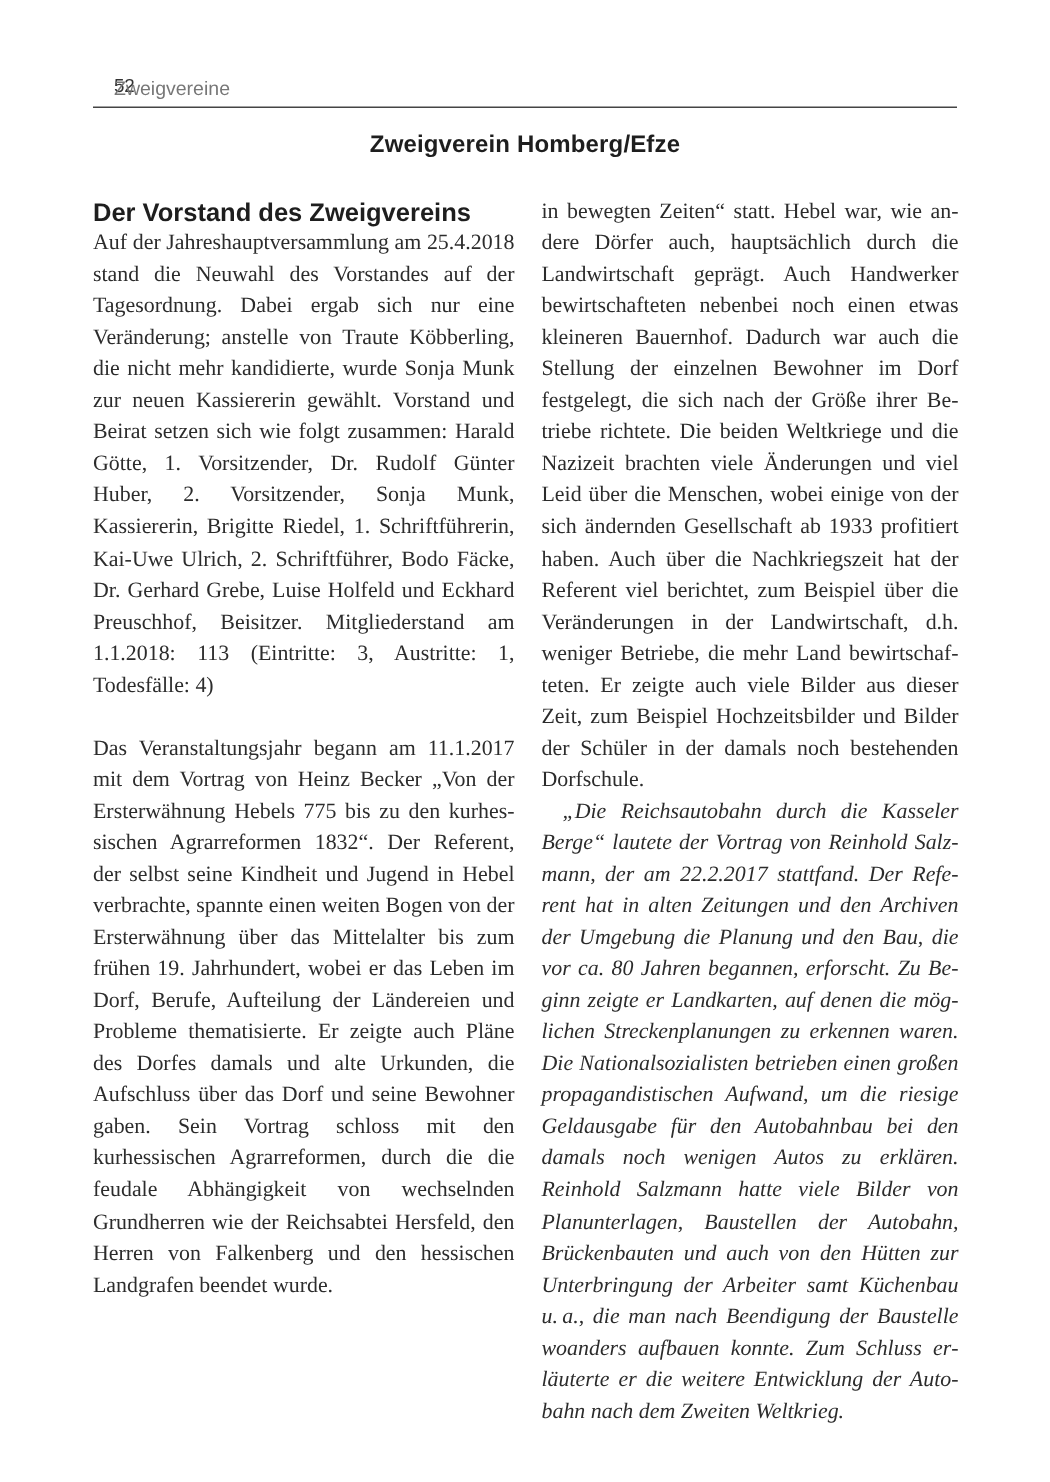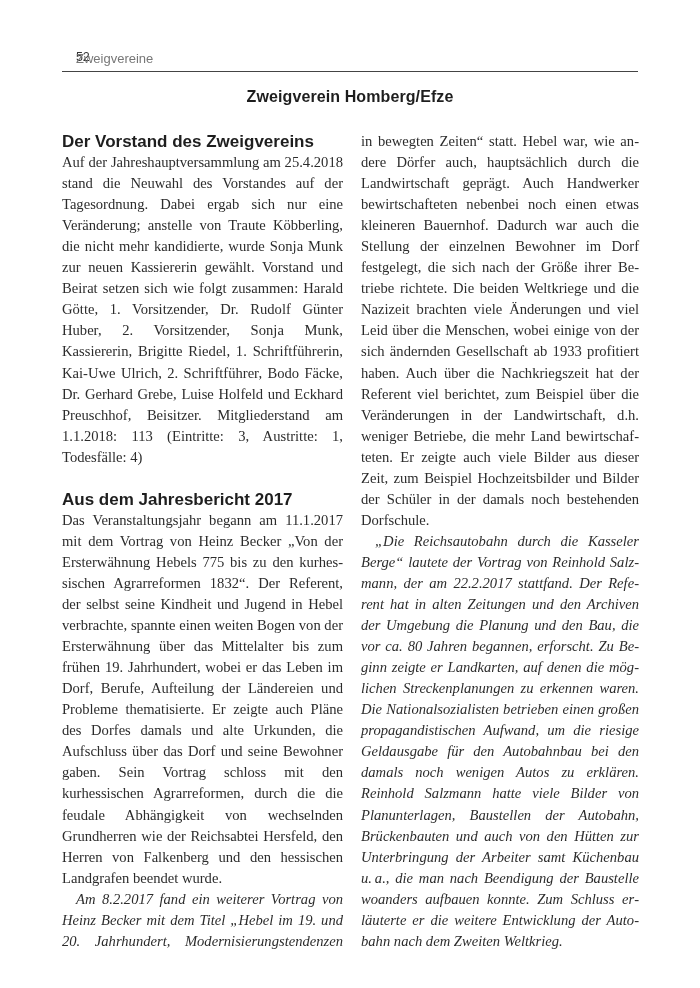--- a/index.html
+++ b/index.html
@@ -55,21 +55,19 @@
   <div class="section-name">Zweigvereine</div>
 </div>
 <div class="rule"></div>
 
 <div class="title">Zweigverein Homberg/Efze</div>
 
 <div class="col left">
   <h3 class="subhead">Der Vorstand des Zweigvereins</h3>
   <p>Auf der Jahreshauptversammlung am 25.4.2018 stand die Neuwahl des Vorstandes auf der Tagesordnung. Dabei ergab sich nur eine Veränderung; anstelle von Traute Köb­berling, die nicht mehr kandidierte, wurde Sonja Munk zur neuen Kassiererin gewählt. Vorstand und Beirat setzen sich wie folgt zu­sammen: Harald Götte, 1. Vorsitzender, Dr. Rudolf Günter Huber, 2. Vorsitzender, Sonja Munk, Kassiererin, Brigitte Riedel, 1. Schrift­führerin, Kai-Uwe Ulrich, 2. Schriftführer, Bodo Fäcke, Dr. Gerhard Grebe, Luise Holfeld und Eckhard Preuschhof, Beisitzer. Mitglie­derstand am 1.1.2018: 113 (Eintritte: 3, Aus­tritte: 1, Todesfälle: 4)</p>
   <div class="gap"></div>
-  <h3 class="subhead">Aus dem Jahresbericht 2017</h3>
   <p>Das Veranstaltungsjahr begann am 11.1.2017 mit dem Vortrag von Heinz Becker „Von der Ersterwähnung Hebels 775 bis zu den kurhes­sischen Agrarreformen 1832“. Der Referent, der selbst seine Kindheit und Jugend in He­bel verbrachte, spannte einen weiten Bogen von der Ersterwähnung über das Mittelalter bis zum frühen 19. Jahrhundert, wobei er das Leben im Dorf, Berufe, Aufteilung der Län­dereien und Probleme thematisierte. Er zeig­te auch Pläne des Dorfes damals und alte Ur­kunden, die Aufschluss über das Dorf und seine Bewohner gaben. Sein Vortrag schloss mit den kurhessischen Agrarreformen, durch die die feudale Abhängigkeit von wechseln­den Grundherren wie der Reichsabtei Hers­feld, den Herren von Falkenberg und den hes­sischen Landgrafen beendet wurde.</p>
-  <p class="indent" style="text-align-last: justify;">Am 8.2.2017 fand ein weiterer Vortrag von Heinz Becker mit dem Titel „Hebel im 19. und 20. Jahrhundert, Modernisierungstendenzen</p>
 </div>
 
 <div class="col right">
   <p>in bewegten Zeiten“ statt. Hebel war, wie an­dere Dörfer auch, hauptsächlich durch die Landwirtschaft geprägt. Auch Handwerker bewirtschafteten nebenbei noch einen et­was kleineren Bauernhof. Dadurch war auch die Stellung der einzelnen Bewohner im Dorf festgelegt, die sich nach der Größe ihrer Be­triebe richtete. Die beiden Weltkriege und die Nazizeit brachten viele Änderungen und viel Leid über die Menschen, wobei einige von der sich ändernden Gesellschaft ab 1933 profi­tiert haben. Auch über die Nachkriegszeit hat der Referent viel berichtet, zum Beispiel über die Veränderungen in der Landwirtschaft, d.h. weniger Betriebe, die mehr Land bewirtschaf­teten. Er zeigte auch viele Bilder aus dieser Zeit, zum Beispiel Hochzeitsbilder und Bilder der Schüler in der damals noch bestehenden Dorfschule.</p>
   <p class="indent">„Die Reichsautobahn durch die Kasseler Ber­ge“ lautete der Vortrag von Reinhold Salz­mann, der am 22.2.2017 stattfand. Der Refe­rent hat in alten Zeitungen und den Archiven der Umgebung die Planung und den Bau, die vor ca. 80 Jahren begannen, erforscht. Zu Be­ginn zeigte er Landkarten, auf denen die mög­lichen Streckenplanungen zu erkennen wa­ren. Die Nationalsozialisten betrieben einen großen propagandistischen Aufwand, um die riesige Geldausgabe für den Autobahnbau bei den damals noch wenigen Autos zu er­klären. Reinhold Salzmann hatte viele Bilder von Planunterlagen, Baustellen der Autobahn, Brückenbauten und auch von den Hütten zur Unterbringung der Arbeiter samt Küchenbau u. a., die man nach Beendigung der Baustelle woanders aufbauen konnte. Zum Schluss er­läuterte er die weitere Entwicklung der Auto­bahn nach dem Zweiten Weltkrieg.</p>
 </div>
 
 </body></html>

